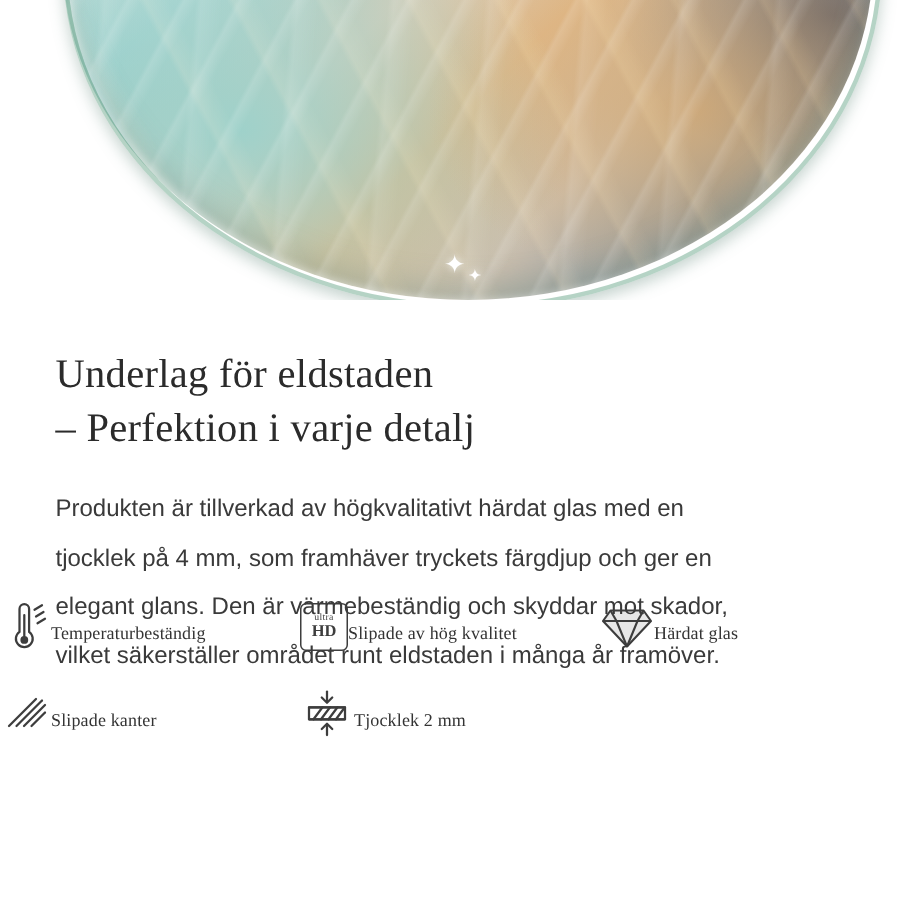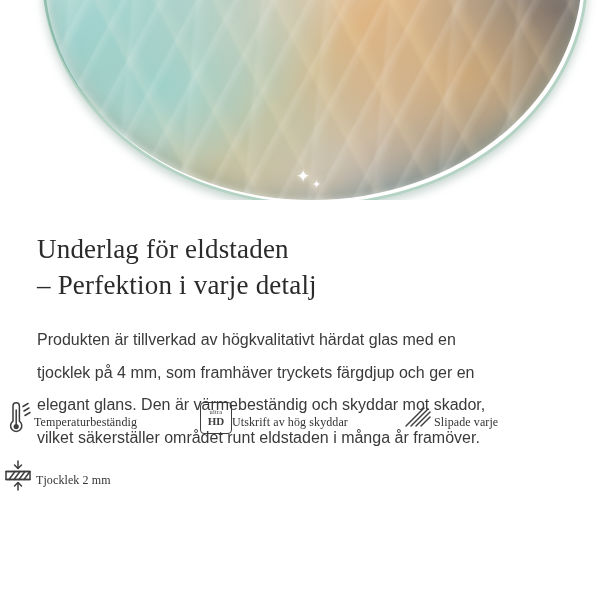--- a/index.html
+++ b/index.html
@@ -189,35 +189,48 @@
     <div class="feature-label">Temperaturbeständig</div>
   </div>
 
   <div class="feature">
     <div class="feature-icon">
       <div class="ultrahd-box">
         <span class="u-top">ultra</span>
         <span class="u-bot">HD</span>
       </div>
     </div>
-    <div class="feature-label">Utskrift av hög skyddar</div>
-  </div>
-
-
+    <div class="feature-label">Slipade av hög kvalitet</div>
+  </div>
+
+
+  <div class="feature">
+    <div class="feature-icon">
+      <svg width="36" height="32" viewBox="0 0 36 32" fill="none" stroke="#3d3d3d" stroke-width="1.4" stroke-linejoin="round">
+        <path d="M7 5 H29 L34 12 L18 29 L2 12 Z" fill="#3d3d3d" fill-opacity="0.12"></path>
+        <line x1="2" y1="12" x2="34" y2="12"></line>
+        <line x1="7" y1="5" x2="11" y2="12"></line>
+        <line x1="29" y1="5" x2="25" y2="12"></line>
+        <line x1="11" y1="12" x2="18" y2="29"></line>
+        <line x1="25" y1="12" x2="18" y2="29"></line>
+      </svg>
+    </div>
+    <div class="feature-label">Härdat glas</div>
+  </div>
 
   <div class="feature">
     <div class="feature-icon">
       <svg width="34" height="32" viewBox="0 0 34 32" fill="none" stroke="#3d3d3d" stroke-width="1.5" stroke-linecap="round">
         <line x1="6" y1="24" x2="24" y2="6"></line>
         <line x1="11" y1="24" x2="28" y2="7"></line>
         <line x1="16" y1="24" x2="30" y2="10"></line>
         <line x1="21" y1="24" x2="30" y2="15"></line>
       </svg>
     </div>
-    <div class="feature-label">Slipade varje</div>
+    <div class="feature-label">Slipade kanter</div>
   </div>
 
   <div class="feature">
     <div class="feature-icon">
       <svg width="36" height="36" viewBox="0 0 36 36" fill="none" stroke="#3d3d3d" stroke-width="1.5" stroke-linecap="round" stroke-linejoin="round">
         <line x1="18" y1="3" x2="18" y2="10"></line>
         <polyline points="14.5,7 18,10.5 21.5,7"></polyline>
         <rect x="6" y="13.5" width="24" height="8" fill="none"></rect>
         <line x1="6" y1="13.5" x2="30" y2="13.5"></line>
         <line x1="6" y1="21.5" x2="30" y2="21.5"></line>

